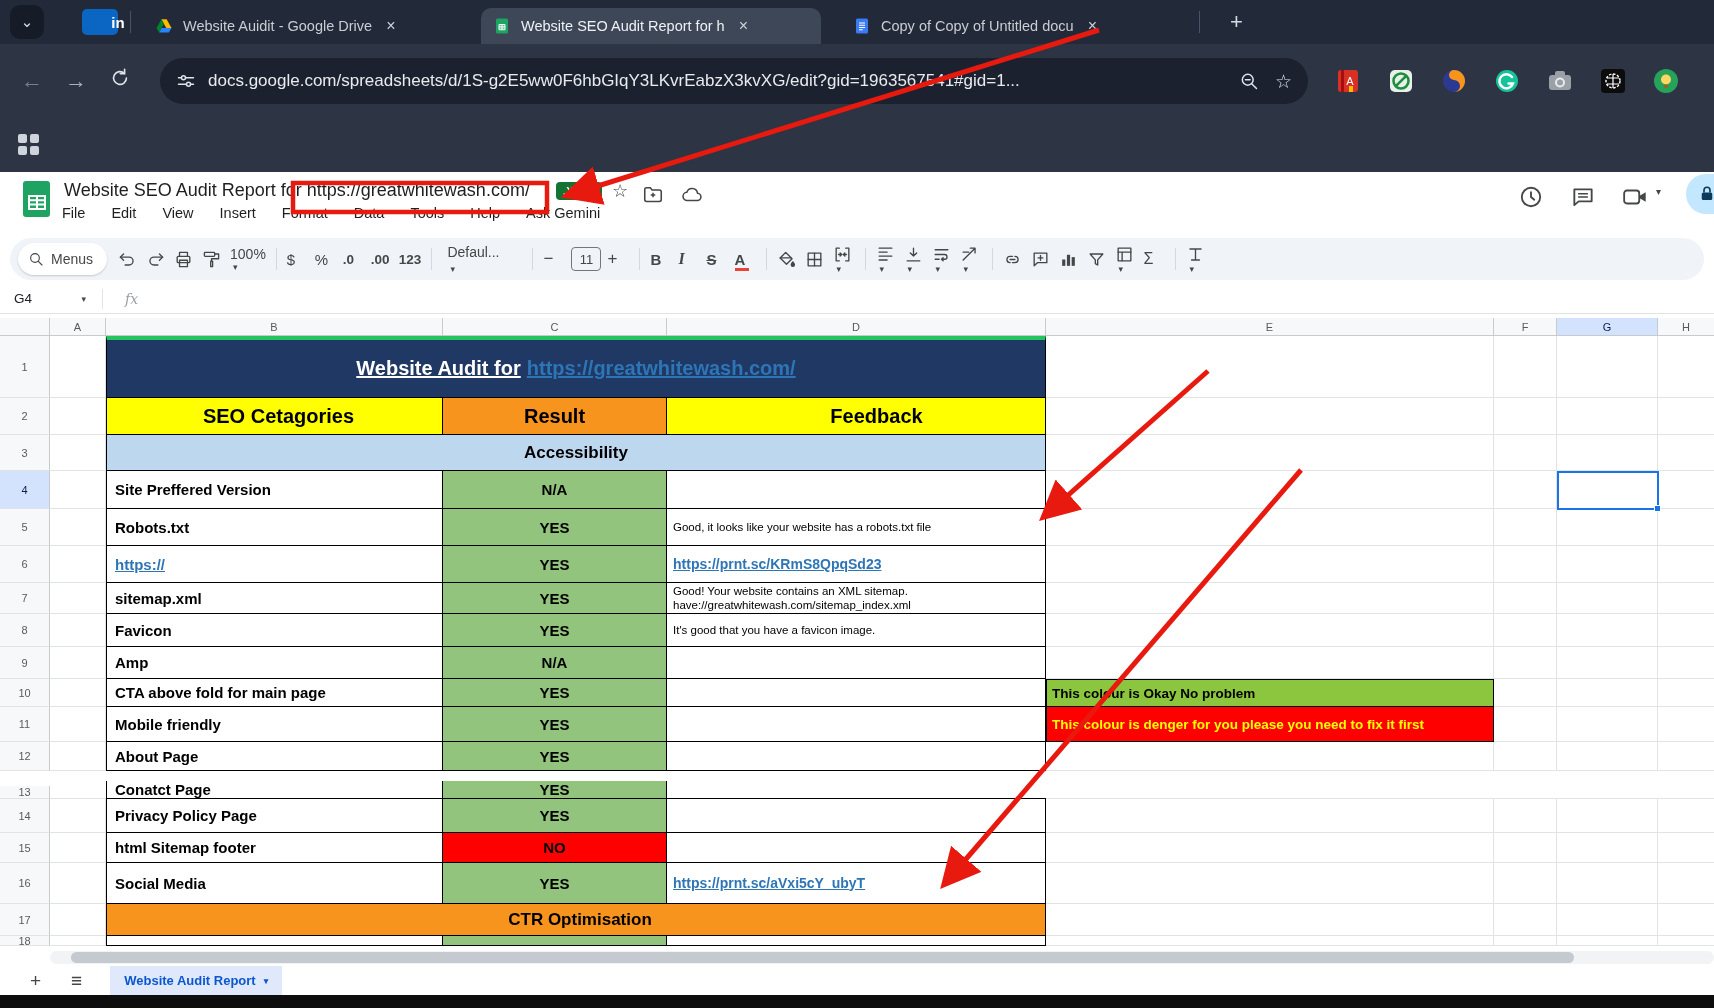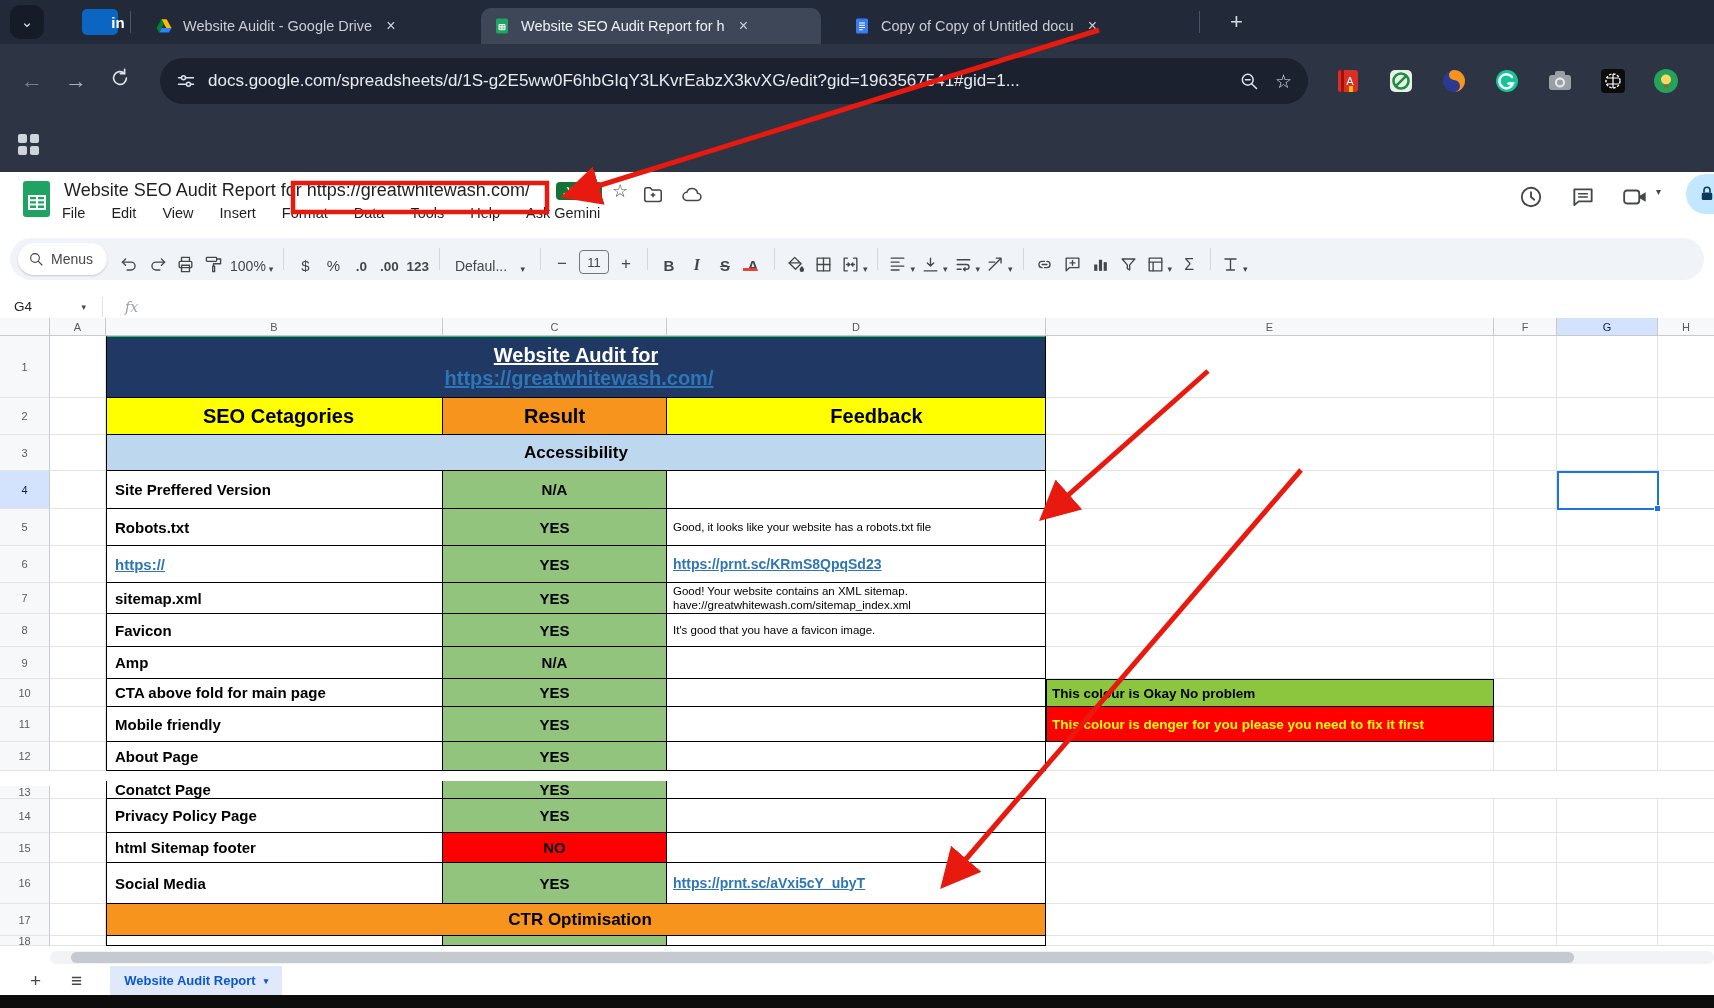--- a/index.html
+++ b/index.html
@@ -35,32 +35,32 @@
   #slogo{position:absolute;left:22px;top:8px;}
   #stitle{position:absolute;left:64px;top:8px;font-size:18px;color:#1f1f1f;white-space:nowrap;}
   #badge{position:absolute;left:556px;top:10px;background:#137333;color:#fff;font-size:10.5px;font-weight:700;padding:3px 7px;border-radius:4px;letter-spacing:.3px;}
   .hdrGlyph{position:absolute;top:8px;color:#444746;font-size:18px;}
   #menubar{position:absolute;left:62px;top:33px;display:flex;gap:26px;font-size:14.5px;color:#1f1f1f;}
   .hicon{position:absolute;top:12px;}
   #sharePill{position:absolute;left:1686px;top:2px;width:40px;height:40px;background:#c2e7ff;border-radius:20px 0 0 20px;display:flex;align-items:center;padding-left:12px;}
 
   
   #toolbar{position:absolute;left:10px;top:238px;width:1694px;height:42px;background:#f0f4f9;border-radius:21px;display:flex;align-items:center;padding:0 8px;color:#444746;}
-  .tbtn{height:30px;min-width:28px;display:flex;align-items:flex-end;justify-content:center;border-radius:6px;padding:0 3px;}
+  .tbtn{height:30px;min-width:28px;display:flex;align-items:flex-start;justify-content:center;border-radius:6px;padding:0 3px;flex-direction:column;}
   .tbtxt{font-size:13.5px;font-weight:700;}
   .tdiv2{width:1px;height:22px;background:#d4d8de;margin:0 7px;}
   .caret{font-size:9px;margin-left:3px;color:#444746;}
   #menusPill{background:#fff;border-radius:16px;height:32px;display:flex;align-items:center;padding:0 14px 0 10px;box-shadow:0 1px 2px rgba(0,0,0,.18);margin-right:8px;}
   #menusPill .lbl{font-size:14px;color:#444746;margin-left:7px;}
   #fontSizeBox{border:1px solid #747775;border-radius:4px;width:30px;height:24px;display:flex;align-items:center;justify-content:center;font-size:13px;}
   .redbar{position:absolute;left:4px;bottom:3px;width:14px;height:3px;background:#ea4335;}
   .rel{position:relative;}
 
   
-  #fbar{position:absolute;left:0;top:292px;width:1714px;height:30px;background:#fff;border-bottom:1px solid #e1e3e6;display:flex;align-items:center;}
+  #fbar{position:absolute;left:0;top:284px;width:1714px;height:30px;background:#fff;border-bottom:1px solid #e1e3e6;display:flex;align-items:center;}
   #namebox{width:96px;display:flex;align-items:center;justify-content:space-between;padding:0 10px 0 14px;font-size:13.5px;color:#202124;}
   #fxlbl{font-family:"DejaVu Serif",serif;font-style:italic;color:#9aa0a6;font-size:14px;margin-left:22px;}
   .fdiv{width:1px;height:20px;background:#e1e3e6;margin-left:6px;}
 
   
   #grid{position:absolute;left:0;top:318px;width:1714px;}
   .hrow{display:flex;height:18px;}
   .hcell{background:#f7f8fa;border-right:1px solid #c7cace;border-bottom:1px solid #c7cace;color:#575b5f;font-size:11px;display:flex;align-items:center;justify-content:center;}
   .hcell.sel{background:#d3e3fd;color:#0b1f4d;}
   .grow{display:flex;overflow:hidden;}
@@ -71,21 +71,21 @@
   .cB{width:337px;flex:0 0 auto;}
   .cC{width:224px;flex:0 0 auto;}
   .cD{width:379px;flex:0 0 auto;padding-left:41px;}
   .cE{width:448px;flex:0 0 auto;}
   .cF{width:63px;flex:0 0 auto;}
   .cG{width:101px;flex:0 0 auto;}
   .cH{flex:1;border-right:none;}
   .tb{border-right:1px solid #000;border-bottom:1px solid #000;}
   .cB.tb{border-left:1px solid #000;}
   .merged{width:940px;flex:0 0 auto;border:1px solid #000;border-top:none;display:flex;align-items:center;justify-content:center;}
-  .merged.top{border-top:1px solid #22c55e;flex-direction:column;}
+  .merged.top{border-top:4px solid #22c55e;}
   #banner{background:#1F3864;}
   #banner .bp{color:#fff;font-weight:700;font-size:20px;text-decoration:underline;}
   #banner .bl{color:#2E75B6;font-weight:700;font-size:20px;text-decoration:underline;margin-left:6px;}
   .h2cell{display:flex;align-items:center;justify-content:center;font-weight:700;font-size:20px;color:#000;}
   .yellow{background:#FFFF00;}
   .orangeBg{background:#F7941D;}
   .sectionBlue{background:#BDD7EE;font-weight:700;font-size:17px;color:#000;}
   .sectionOrange{background:#F7941D;font-weight:700;font-size:17px;color:#000;padding-left:8px;}
   .cat{font-weight:700;font-size:15px;color:#000;}
   .cB.tb{display:flex;align-items:center;padding-left:8px;}

